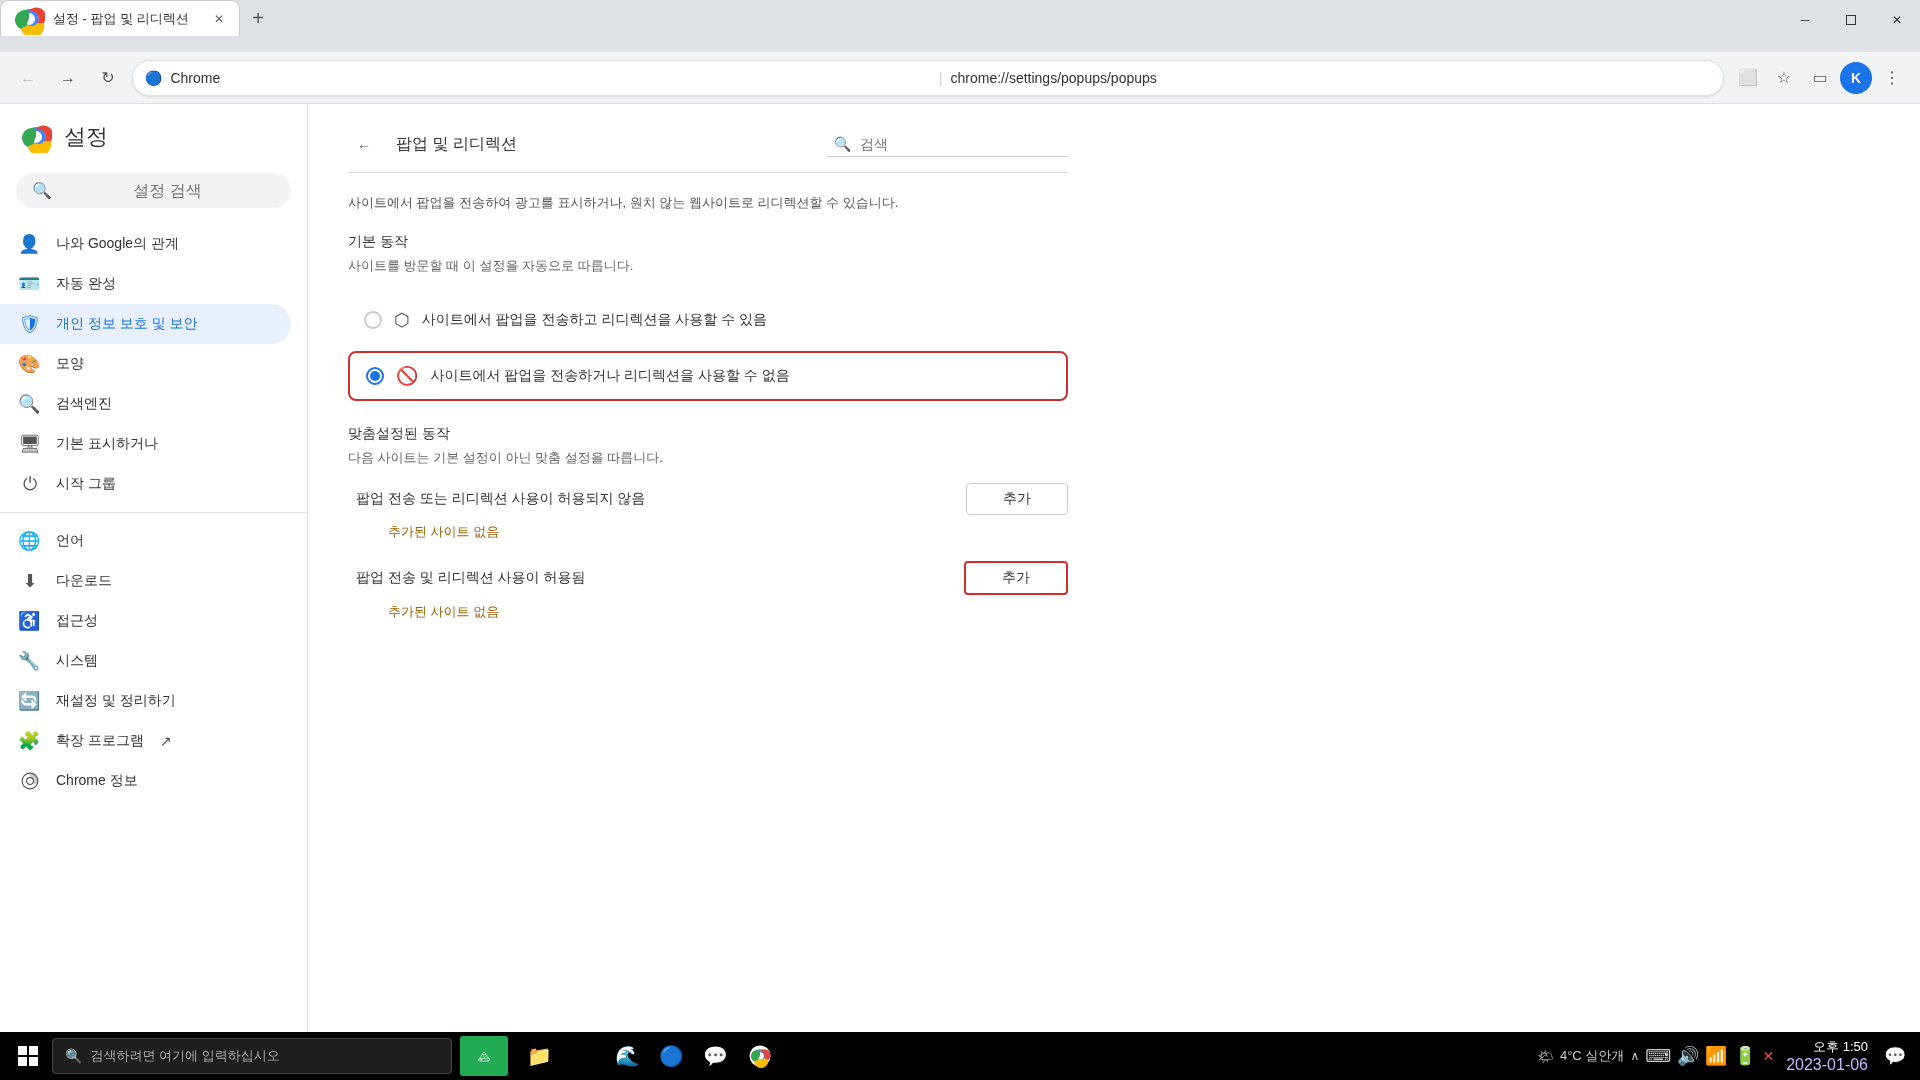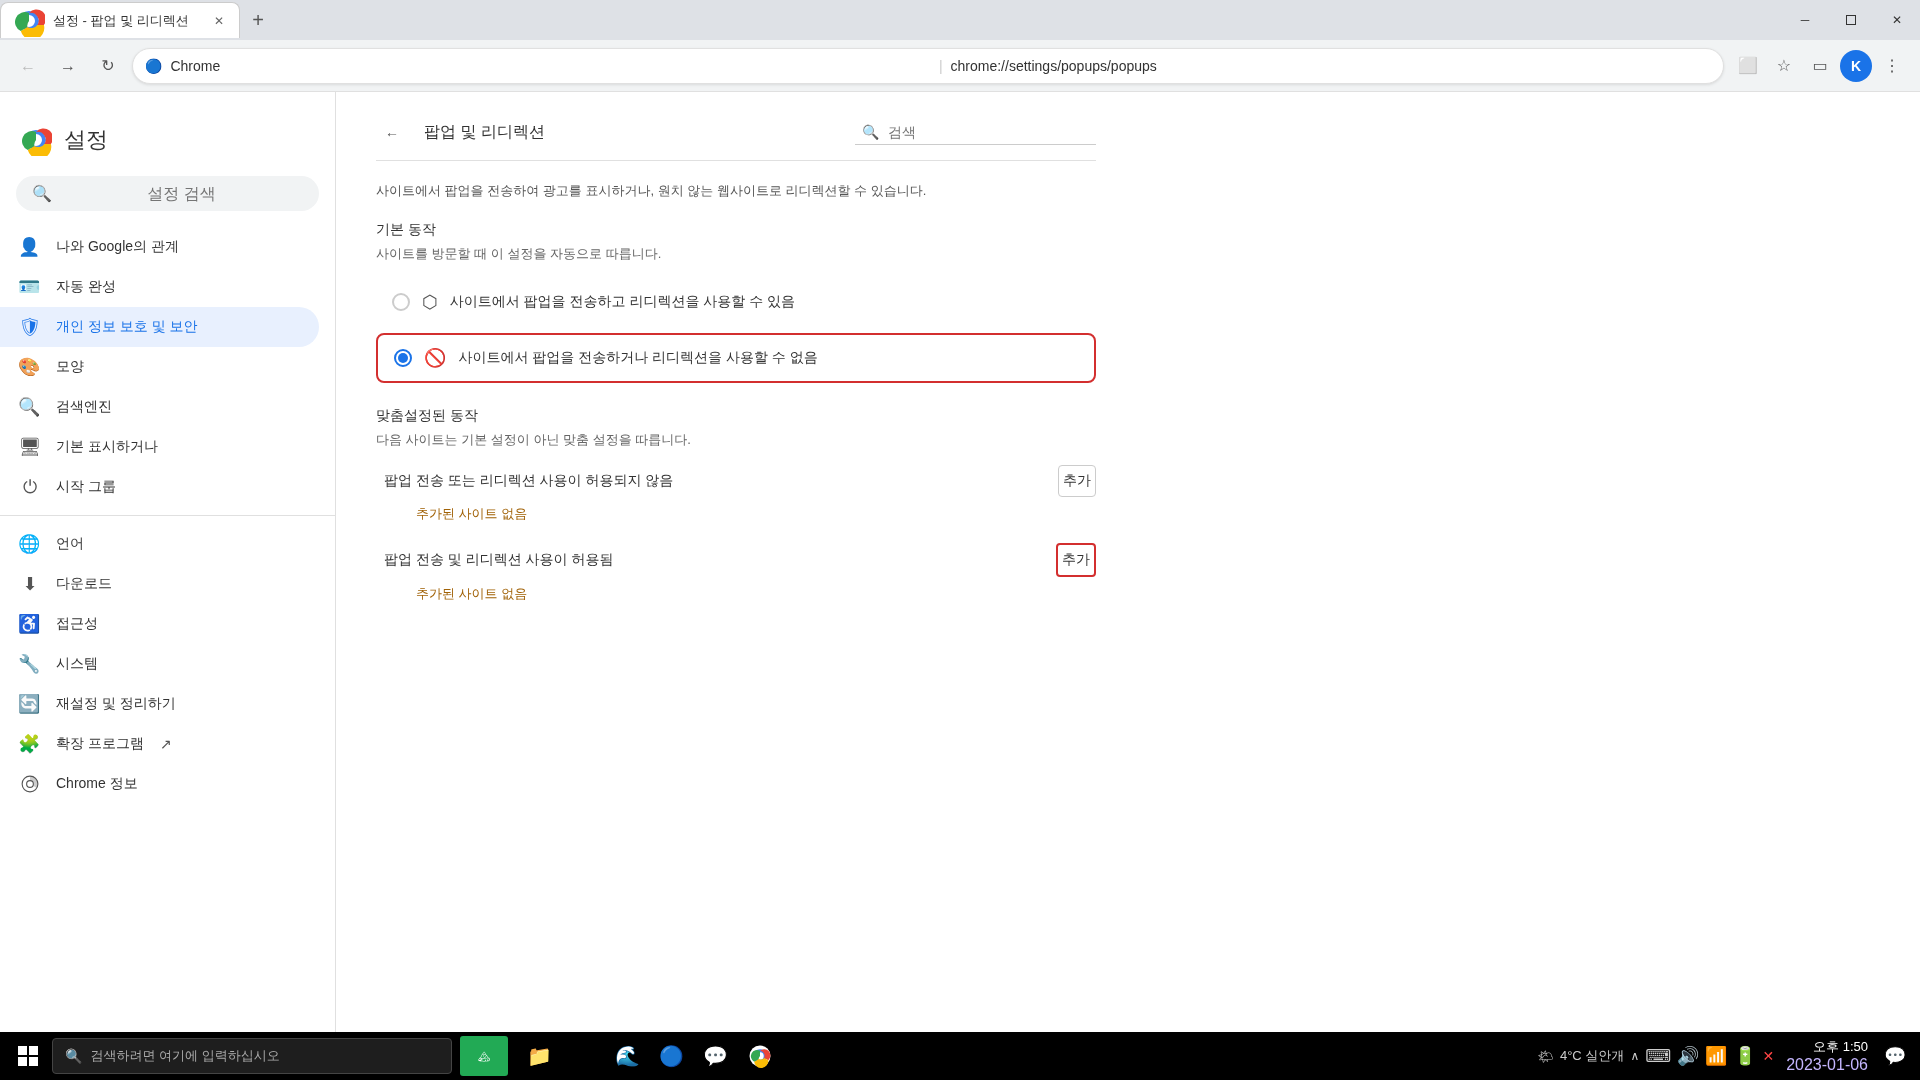--- a/index.html
+++ b/index.html
@@ -2,21 +2,21 @@
 <html><head>
   <meta charset="utf-8">
   <style>
     * { margin: 0; padding: 0; box-sizing: border-box; }
     body { font-family: 'Segoe UI', Arial, sans-serif; background: #fff; width: 1920px; height: 1080px; overflow: hidden; font-size: 14px; }
 
     
     .browser-frame { width: 1920px; height: 1080px; display: flex; flex-direction: column; background: #f1f3f4; }
 
     
-    .tab-bar { height: 40px; background: #dee1e6; display: flex; align-items: center; padding-left: 0; }
+    .tab-bar { height: 52px; background: #dee1e6; display: flex; align-items: flex-start; padding-left: 0; }
     .tab { height: 36px; background: #fff; border-radius: 8px 8px 0 0; display: flex; align-items: center; padding: 0 12px; min-width: 240px; max-width: 300px; gap: 8px; border: 1px solid #ccc; border-bottom: none; }
     .tab-title { font-size: 13px; color: #333; flex: 1; white-space: nowrap; overflow: hidden; text-overflow: ellipsis; }
     .tab-close { width: 16px; height: 16px; border-radius: 50%; display: flex; align-items: center; justify-content: center; cursor: pointer; font-size: 12px; color: #666; }
     .new-tab-btn { width: 36px; height: 36px; display: flex; align-items: center; justify-content: center; cursor: pointer; color: #555; font-size: 20px; }
     .tab-spacer { flex: 1; }
     .window-controls { display: flex; align-items: center; height: 40px; }
     .win-ctrl { width: 46px; height: 40px; display: flex; align-items: center; justify-content: center; cursor: pointer; font-size: 12px; color: #333; }
     .maximize-icon { display: inline-block; width: 10px; height: 10px; border: 1px solid #333; }
 
     
@@ -28,21 +28,21 @@
     .url-separator { color: #ccc; }
     .url-text { font-size: 14px; color: #333; flex: 1; }
     .toolbar-actions { display: flex; gap: 4px; }
     .toolbar-btn { width: 32px; height: 32px; border-radius: 50%; display: flex; align-items: center; justify-content: center; cursor: pointer; color: #555; font-size: 16px; }
     .profile-btn { width: 32px; height: 32px; border-radius: 50%; background: #1a73e8; display: flex; align-items: center; justify-content: center; color: #fff; font-size: 14px; font-weight: bold; cursor: pointer; }
 
     
     .main { display: flex; flex: 1; overflow: hidden; background: #fff; }
 
     
-    .sidebar { width: 336px; background: #fff; padding: 24px 0; border-right: 1px solid #e0e0e0; overflow-y: auto; flex-shrink: 0; }
+    .sidebar { width: 308px; background: #fff; padding: 9px 0; border-right: 1px solid #e0e0e0; overflow-y: auto; flex-shrink: 0; }
     .sidebar-header { display: flex; align-items: center; gap: 12px; padding: 8px 20px 20px; }
     .sidebar-title { font-size: 22px; color: #333; font-weight: 400; }
     .sidebar-item { display: flex; align-items: center; gap: 16px; padding: 10px 20px; cursor: pointer; border-radius: 0 24px 24px 0; margin-right: 16px; }
     .sidebar-item.active { background: #e8f0fe; }
     .sidebar-item .icon { width: 20px; height: 20px; display: flex; align-items: center; justify-content: center; color: #555; font-size: 18px; flex-shrink: 0; }
     .sidebar-item.active .icon { color: #1a73e8; }
     .sidebar-item .label { font-size: 14px; color: #333; }
     .sidebar-item.active .label { color: #1a73e8; font-weight: 500; }
 
     
@@ -51,36 +51,36 @@
     
     .page-header { display: flex; align-items: center; gap: 16px; margin-bottom: 20px; padding-bottom: 12px; border-bottom: 1px solid #e0e0e0; }
     .back-btn { width: 32px; height: 32px; border-radius: 50%; display: flex; align-items: center; justify-content: center; cursor: pointer; color: #555; }
     .page-title-text { font-size: 16px; color: #333; font-weight: 500; flex: 1; }
     .page-search { display: flex; align-items: center; gap: 8px; border-bottom: 1px solid #ccc; padding: 4px 8px; }
     .page-search input { border: none; outline: none; font-size: 14px; color: #333; width: 180px; }
 
     .page-description { font-size: 13px; color: #555; margin-bottom: 20px; line-height: 1.5; }
 
     .section-title { font-size: 14px; color: #333; font-weight: 500; margin-bottom: 6px; }
-    .section-desc { font-size: 13px; color: #666; margin-bottom: 16px; }
+    .section-desc { font-size: 13px; color: #666; margin-bottom: 22px; }
 
     .radio-option { display: flex; align-items: center; gap: 12px; padding: 12px 16px; margin-bottom: 8px; cursor: pointer; border-radius: 8px; }
     .radio-option.selected { border: 2px solid #d32f2f; border-radius: 8px; }
     .radio-circle { width: 18px; height: 18px; border-radius: 50%; border: 2px solid #ccc; display: flex; align-items: center; justify-content: center; flex-shrink: 0; }
     .radio-circle.checked { border-color: #1a73e8; }
     .radio-circle.checked::after { content: ''; width: 10px; height: 10px; background: #1a73e8; border-radius: 50%; }
     .radio-label { font-size: 14px; color: #333; }
 
     .custom-section-title { font-size: 14px; color: #333; font-weight: 500; margin-top: 24px; margin-bottom: 6px; }
     .custom-section-desc { font-size: 13px; color: #666; margin-bottom: 16px; }
 
     .custom-item { margin-bottom: 20px; }
     .custom-item-header { display: flex; align-items: center; justify-content: space-between; margin-bottom: 8px; margin-left: 8px; }
     .custom-item-label { font-size: 14px; color: #333; }
-    .add-btn { padding: 6px 4px; background: #fff; border: 1px solid #ccc; border-radius: 4px; font-size: 14px; color: #333; cursor: pointer; }
+    .add-btn { padding: 6px 36px; background: #fff; border: 1px solid #ccc; border-radius: 4px; font-size: 14px; color: #333; cursor: pointer; }
     .add-btn.highlighted { border: 2px solid #d32f2f; }
     .empty-label { font-size: 13px; color: #a16207; padding-left: 40px; }
     .search-container { display: flex; align-items: center; background: #f1f3f4; border-radius: 24px; padding: 8px 16px; gap: 8px; }
     .search-icon-svg { color: #555; font-size: 16px; }
     .search-input { background: transparent; border: none; outline: none; font-size: 16px; color: #333; width: 100%; text-align: center; }
 
     
     .taskbar { height: 48px; background: #000; display: flex; align-items: center; padding: 0 8px; gap: 4px; flex-shrink: 0; }
     .taskbar-start { width: 40px; height: 40px; display: flex; align-items: center; justify-content: center; cursor: pointer; }
     .taskbar-search { flex: 1; max-width: 400px; height: 36px; background: #1e1e1e; border-radius: 4px; display: flex; align-items: center; padding: 0 12px; gap: 8px; cursor: pointer; border: 1px solid #444; }

